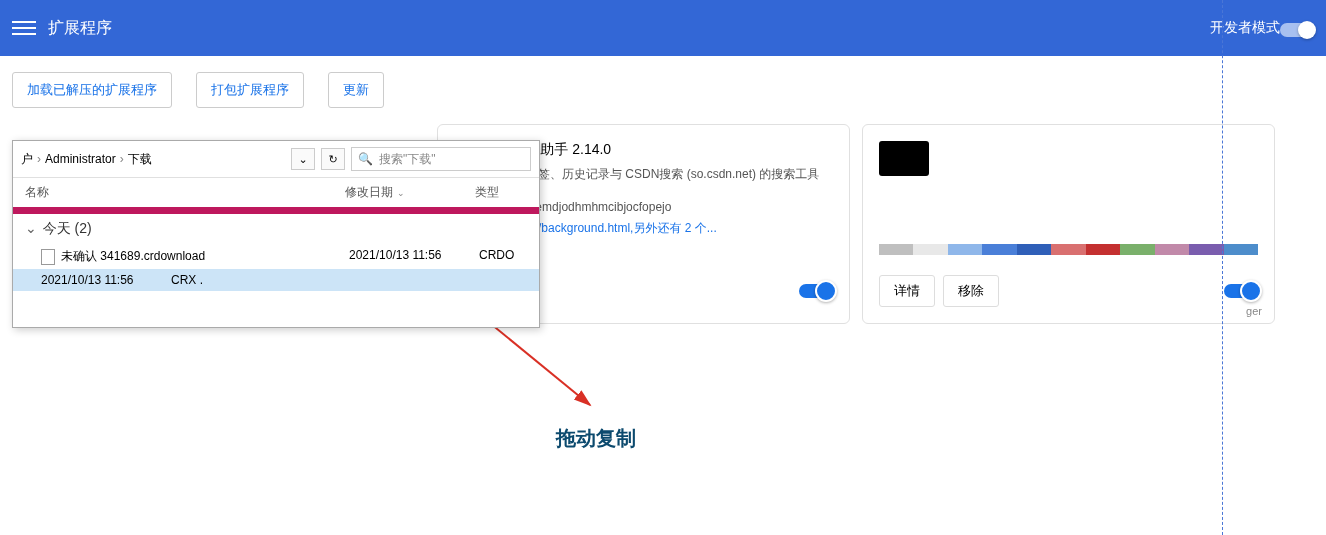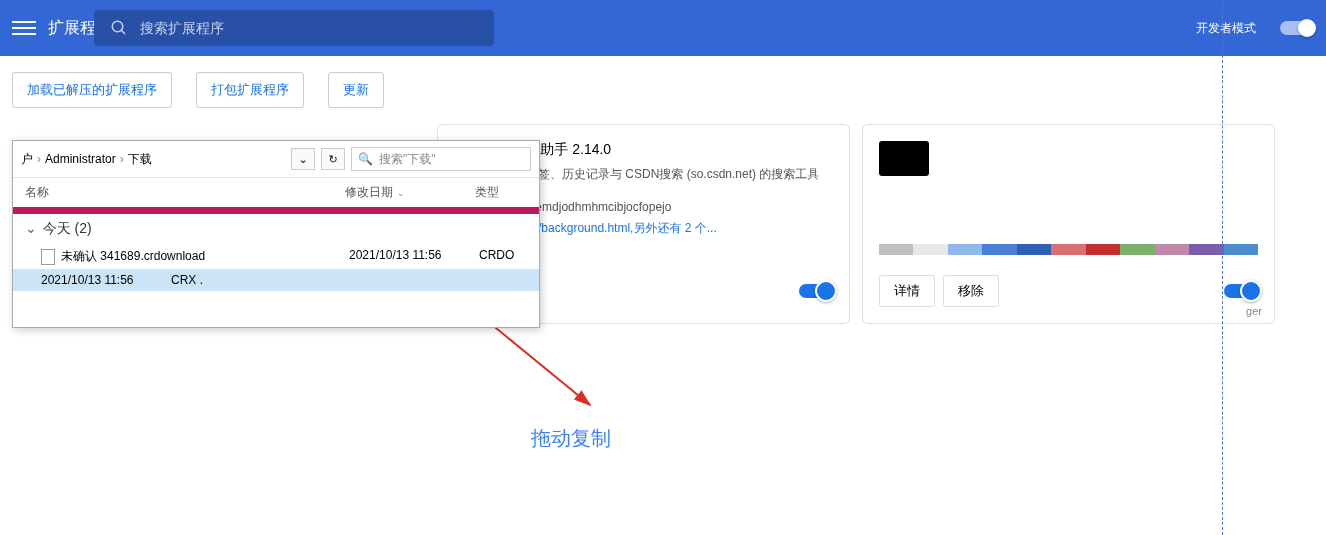--- a/index.html
+++ b/index.html
@@ -5,21 +5,21 @@
 *{box-sizing:border-box;margin:0;padding:0;font-family:"Microsoft YaHei",Arial,sans-serif}
 body{width:1326px;height:535px;background:#fff;overflow:hidden;position:relative;font-size:13px}
 .header{height:56px;background:#3367d6;color:#fff;display:flex;align-items:center;padding:0 12px}
 .menu-icon{width:24px;height:24px;display:flex;flex-direction:column;justify-content:center;gap:4px;cursor:pointer}
 .menu-icon span{height:2px;background:#fff;display:block}
 .header-title{font-size:16px;margin-left:12px}
 .search-box{margin-left:auto;width:400px;height:36px;background:#2850a7;border-radius:4px;display:flex;align-items:center;padding:0 16px;position:relative;left:-360px}
 .search-icon{width:18px;height:18px;margin-right:12px}
 .search-input{background:transparent;border:none;color:#fff;font-size:14px;flex:1;outline:none}
 .search-input::placeholder{color:#c5d1ee}
-.dev-mode{margin-left:auto;display:flex;align-items:center;gap:24px;font-size:12px}
+.dev-mode{margin-left:auto;display:flex;align-items:flex-end;gap:0;font-size:14px}
 .toggle{width:34px;height:14px;background:#a8c0f0;border-radius:10px;position:relative;cursor:pointer}
 .toggle::after{content:"";position:absolute;width:18px;height:18px;background:#fff;border-radius:50%;right:-2px;top:-2px;box-shadow:0 1px 3px rgba(0,0,0,.3)}
 .toolbar{padding:16px 12px;display:flex;gap:24px}
 .btn{padding:8px 14px;background:#fff;border:1px solid #ccc;color:#1a73e8;font-size:13px;cursor:pointer;border-radius:3px}
 .cards{display:flex;gap:12px;padding:0 12px}
 .card{flex:1;max-width:413px;background:#fff;border:1px solid #e0e0e0;border-radius:6px;padding:16px;position:relative;height:200px;display:flex;flex-direction:column}
 .card-title{font-size:14px;margin-bottom:6px}
 .card-desc{font-size:12px;color:#555;line-height:1.5}
 .card-id{font-size:12px;color:#555;margin-top:16px}
 .card-view{font-size:12px;color:#555;margin-top:4px}
@@ -41,42 +41,35 @@
 .exp-col-name{flex:0 0 320px}
 .exp-col-date{flex:0 0 130px}
 .exp-col-type{flex:1}
 .exp-group{padding:6px 12px;font-size:14px;color:#333}
 .chevron{color:#666;margin-right:2px}
 .exp-row{display:flex;padding:4px 12px 4px 28px;font-size:12px;align-items:flex-start;cursor:pointer}
 .exp-row.selected{background:#cce4f7}
 .file-icon{width:14px;height:16px;border:1px solid #999;margin-right:6px;background:linear-gradient(135deg,transparent 4px,#fff 4px)}
 .exp-row .exp-col-name{flex:0 0 308px;display:flex;align-items:center}
 .arrow{position:absolute;top:265px;left:420px;pointer-events:none}
-.annotation{position:absolute;top:425px;left:531px;color:#3b82f6;font-size:20px;font-weight:normal}
+.annotation{position:absolute;top:425px;left:556px;color:#0c4a6e;font-size:20px;font-weight:bold}
 .vline{position:absolute;top:0;left:1222px;width:0;height:535px;border-left:1px dashed #4a76d6}
 .txt-gray{color:#888;font-size:11px;position:absolute;right:12px;top:180px}
 .sort-icon{font-size:9px;margin-left:4px;color:#888}
 </style>
 </head>
 <body>
 
 <div class="header">
   <div class="menu-icon">
       <span></span>
       <span></span>
       <span></span>
     </div>
   <div class="header-title">扩展程序</div>
-  <div class="search-box">
-    <svg class="search-icon" viewBox="0 0 24 24" fill="none" stroke="#c5d1ee" stroke-width="2">
-        <circle cx="10" cy="10" r="7"></circle>
-        <line x1="20" y1="20" x2="15" y2="15"></line>
-      </svg>
-    <input class="search-input" placeholder="搜索扩展程序" style="">
-  </div>
   <div class="dev-mode">
     <span>开发者模式</span>
     <div class="toggle"></div>
   </div>
 </div>
 
 <div class="toolbar">
   <button class="btn">加载已解压的扩展程序</button>
   <button class="btn">打包扩展程序</button>
   <button class="btn">更新</button>

